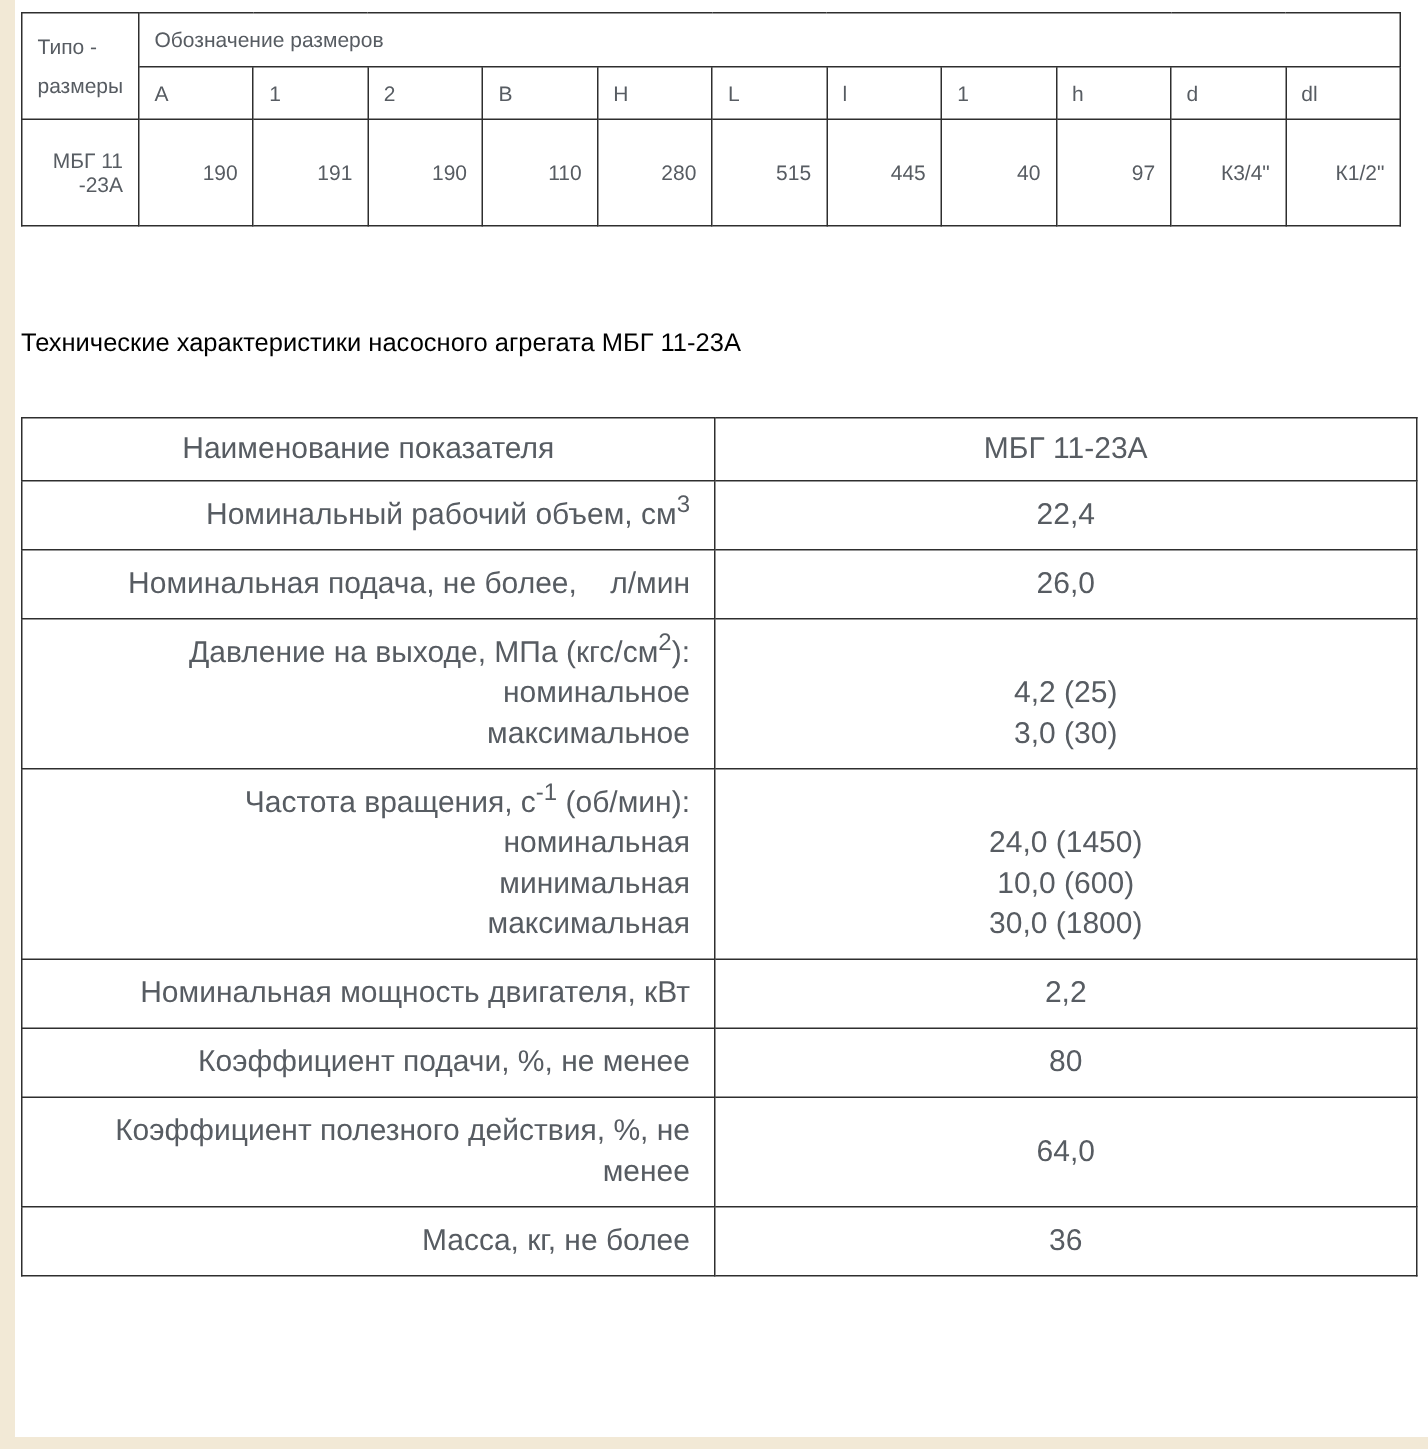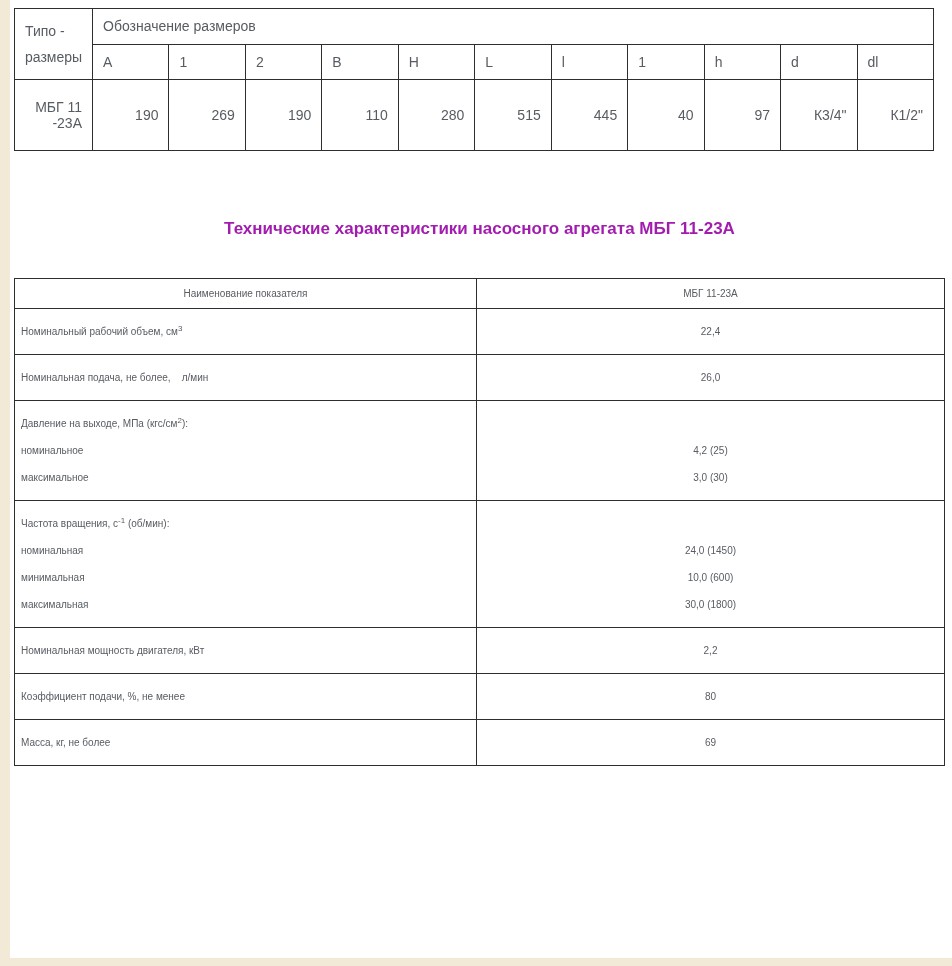--- a/index.html
+++ b/index.html
@@ -47,38 +47,37 @@
     overflow: hidden;
   }
   .dims td.corner { width: 78px; line-height: 26px; }
   .dims td.group { text-align: left; }
   .dims tr.data td { padding: 19px 10px; text-align: right; }
 
   
   .page-title {
     margin: 68px 0 0 4px;
     width: 931px;
-    text-align: center;
     font-size: 17px;
-    font-weight: bold;
-    color: #a21caf;
+    font-weight: normal;
+    color: #000000;
   }
 
   
   .specs {
     margin: 39px 0 0 4px;
     width: 931px;
   }
   .specs td {
     border: 1px solid #2e2e2e;
-    padding: 9px 6px;
-    font-size: 10px;
+    padding: 9px 16px;
+    font-size: 20px;
     vertical-align: middle;
   }
-  .specs td.label { text-align: left; }
+  .specs td.label { text-align: right; }
   .specs td.val { text-align: center; }
   .specs tr.hdr td { text-align: center; }
   .specs col.c1 { width: 462px; }
   .line { line-height: 27px; min-height: 27px; }
   sup { font-size: 0.8em; vertical-align: super; line-height: 0; }
 </style>
 </head>
 <body>
 
 <div class="edge-left"></div>
@@ -101,21 +100,21 @@
           <td>L</td>
           <td>l</td>
           <td>1</td>
           <td>h</td>
           <td>d</td>
           <td>dl</td>
         </tr>
     <tr class="data">
           <td>МБГ 11 -23А</td>
           <td>190</td>
-          <td>269</td>
+          <td>191</td>
           <td>190</td>
           <td>110</td>
           <td>280</td>
           <td>515</td>
           <td>445</td>
           <td>40</td>
           <td>97</td>
           <td>К3/4"</td>
           <td>К1/2"</td>
         </tr>
@@ -187,22 +186,30 @@
         <tr>
           <td class="label">
             <div class="line">Коэффициент подачи, %, не менее</div>
           </td>
           <td class="val">
             <div class="line">80</div>
           </td>
         </tr>
         <tr>
           <td class="label">
+            <div class="line">Коэффициент полезного действия, %, не менее</div>
+          </td>
+          <td class="val">
+            <div class="line">64,0</div>
+          </td>
+        </tr>
+        <tr>
+          <td class="label">
             <div class="line">Масса, кг, не более</div>
           </td>
           <td class="val">
-            <div class="line">69</div>
+            <div class="line">36</div>
           </td>
         </tr>
       </tbody>
   </table>
 
 </div>
 
 </body></html>

